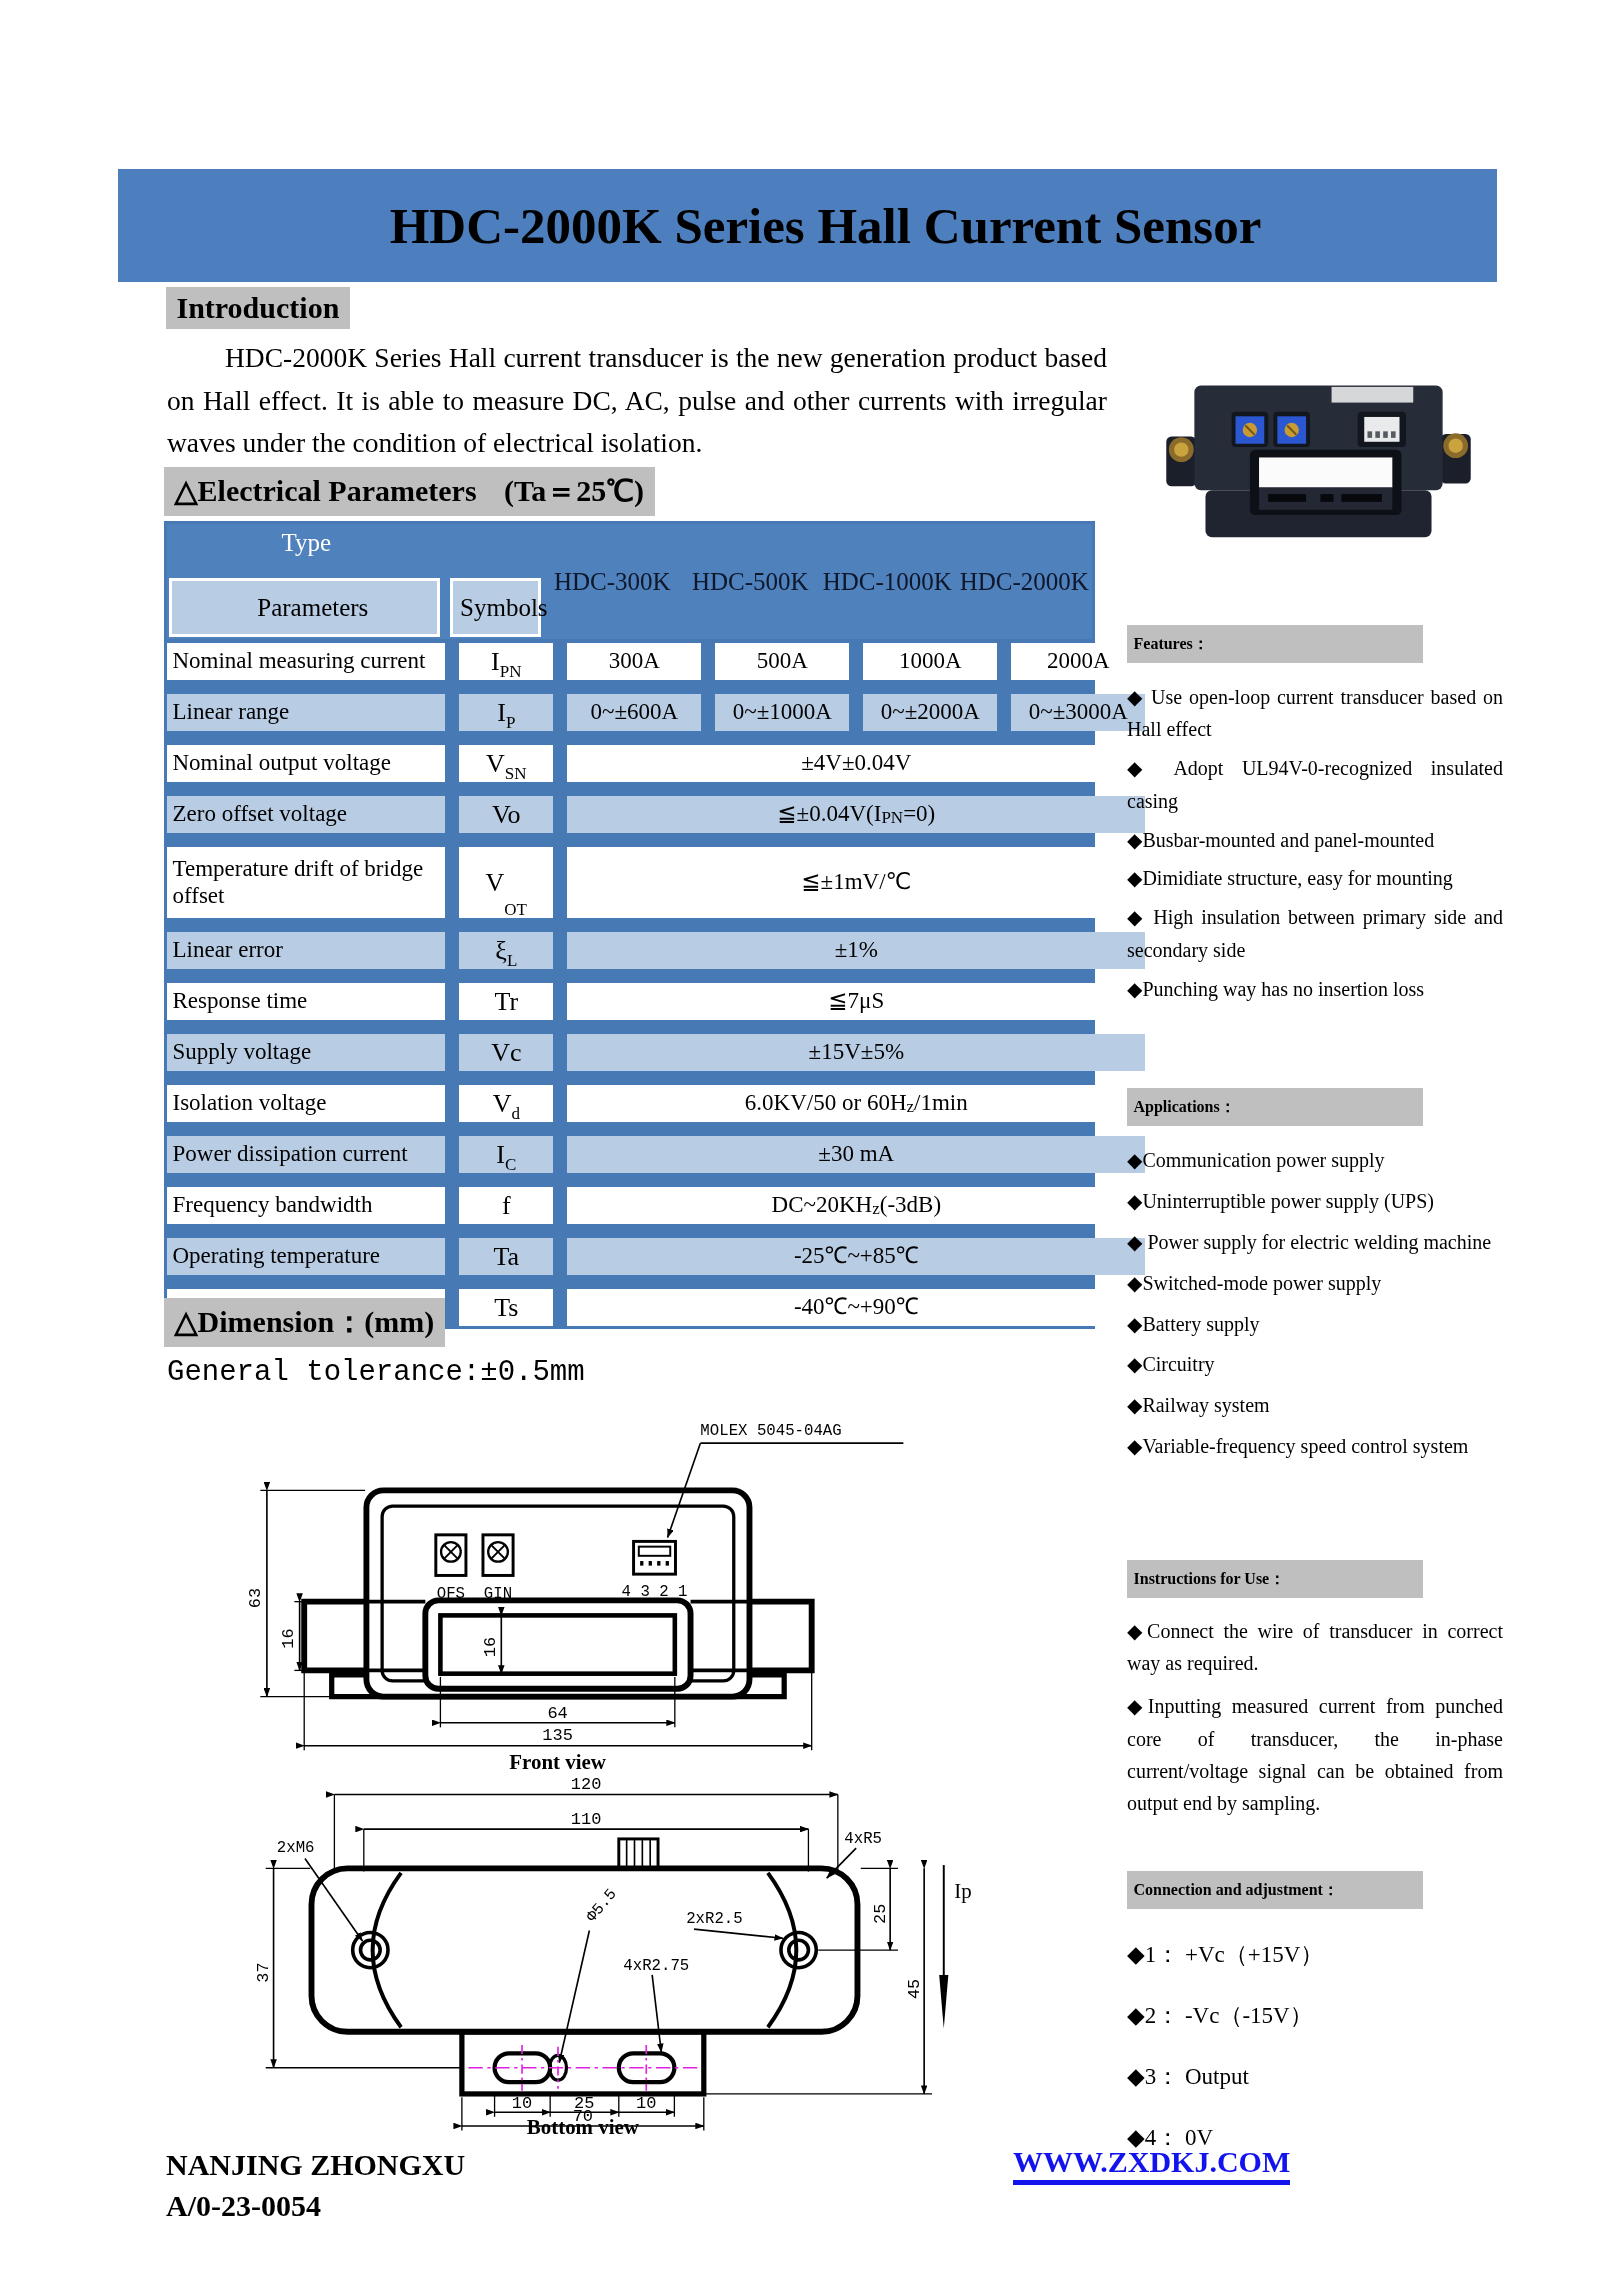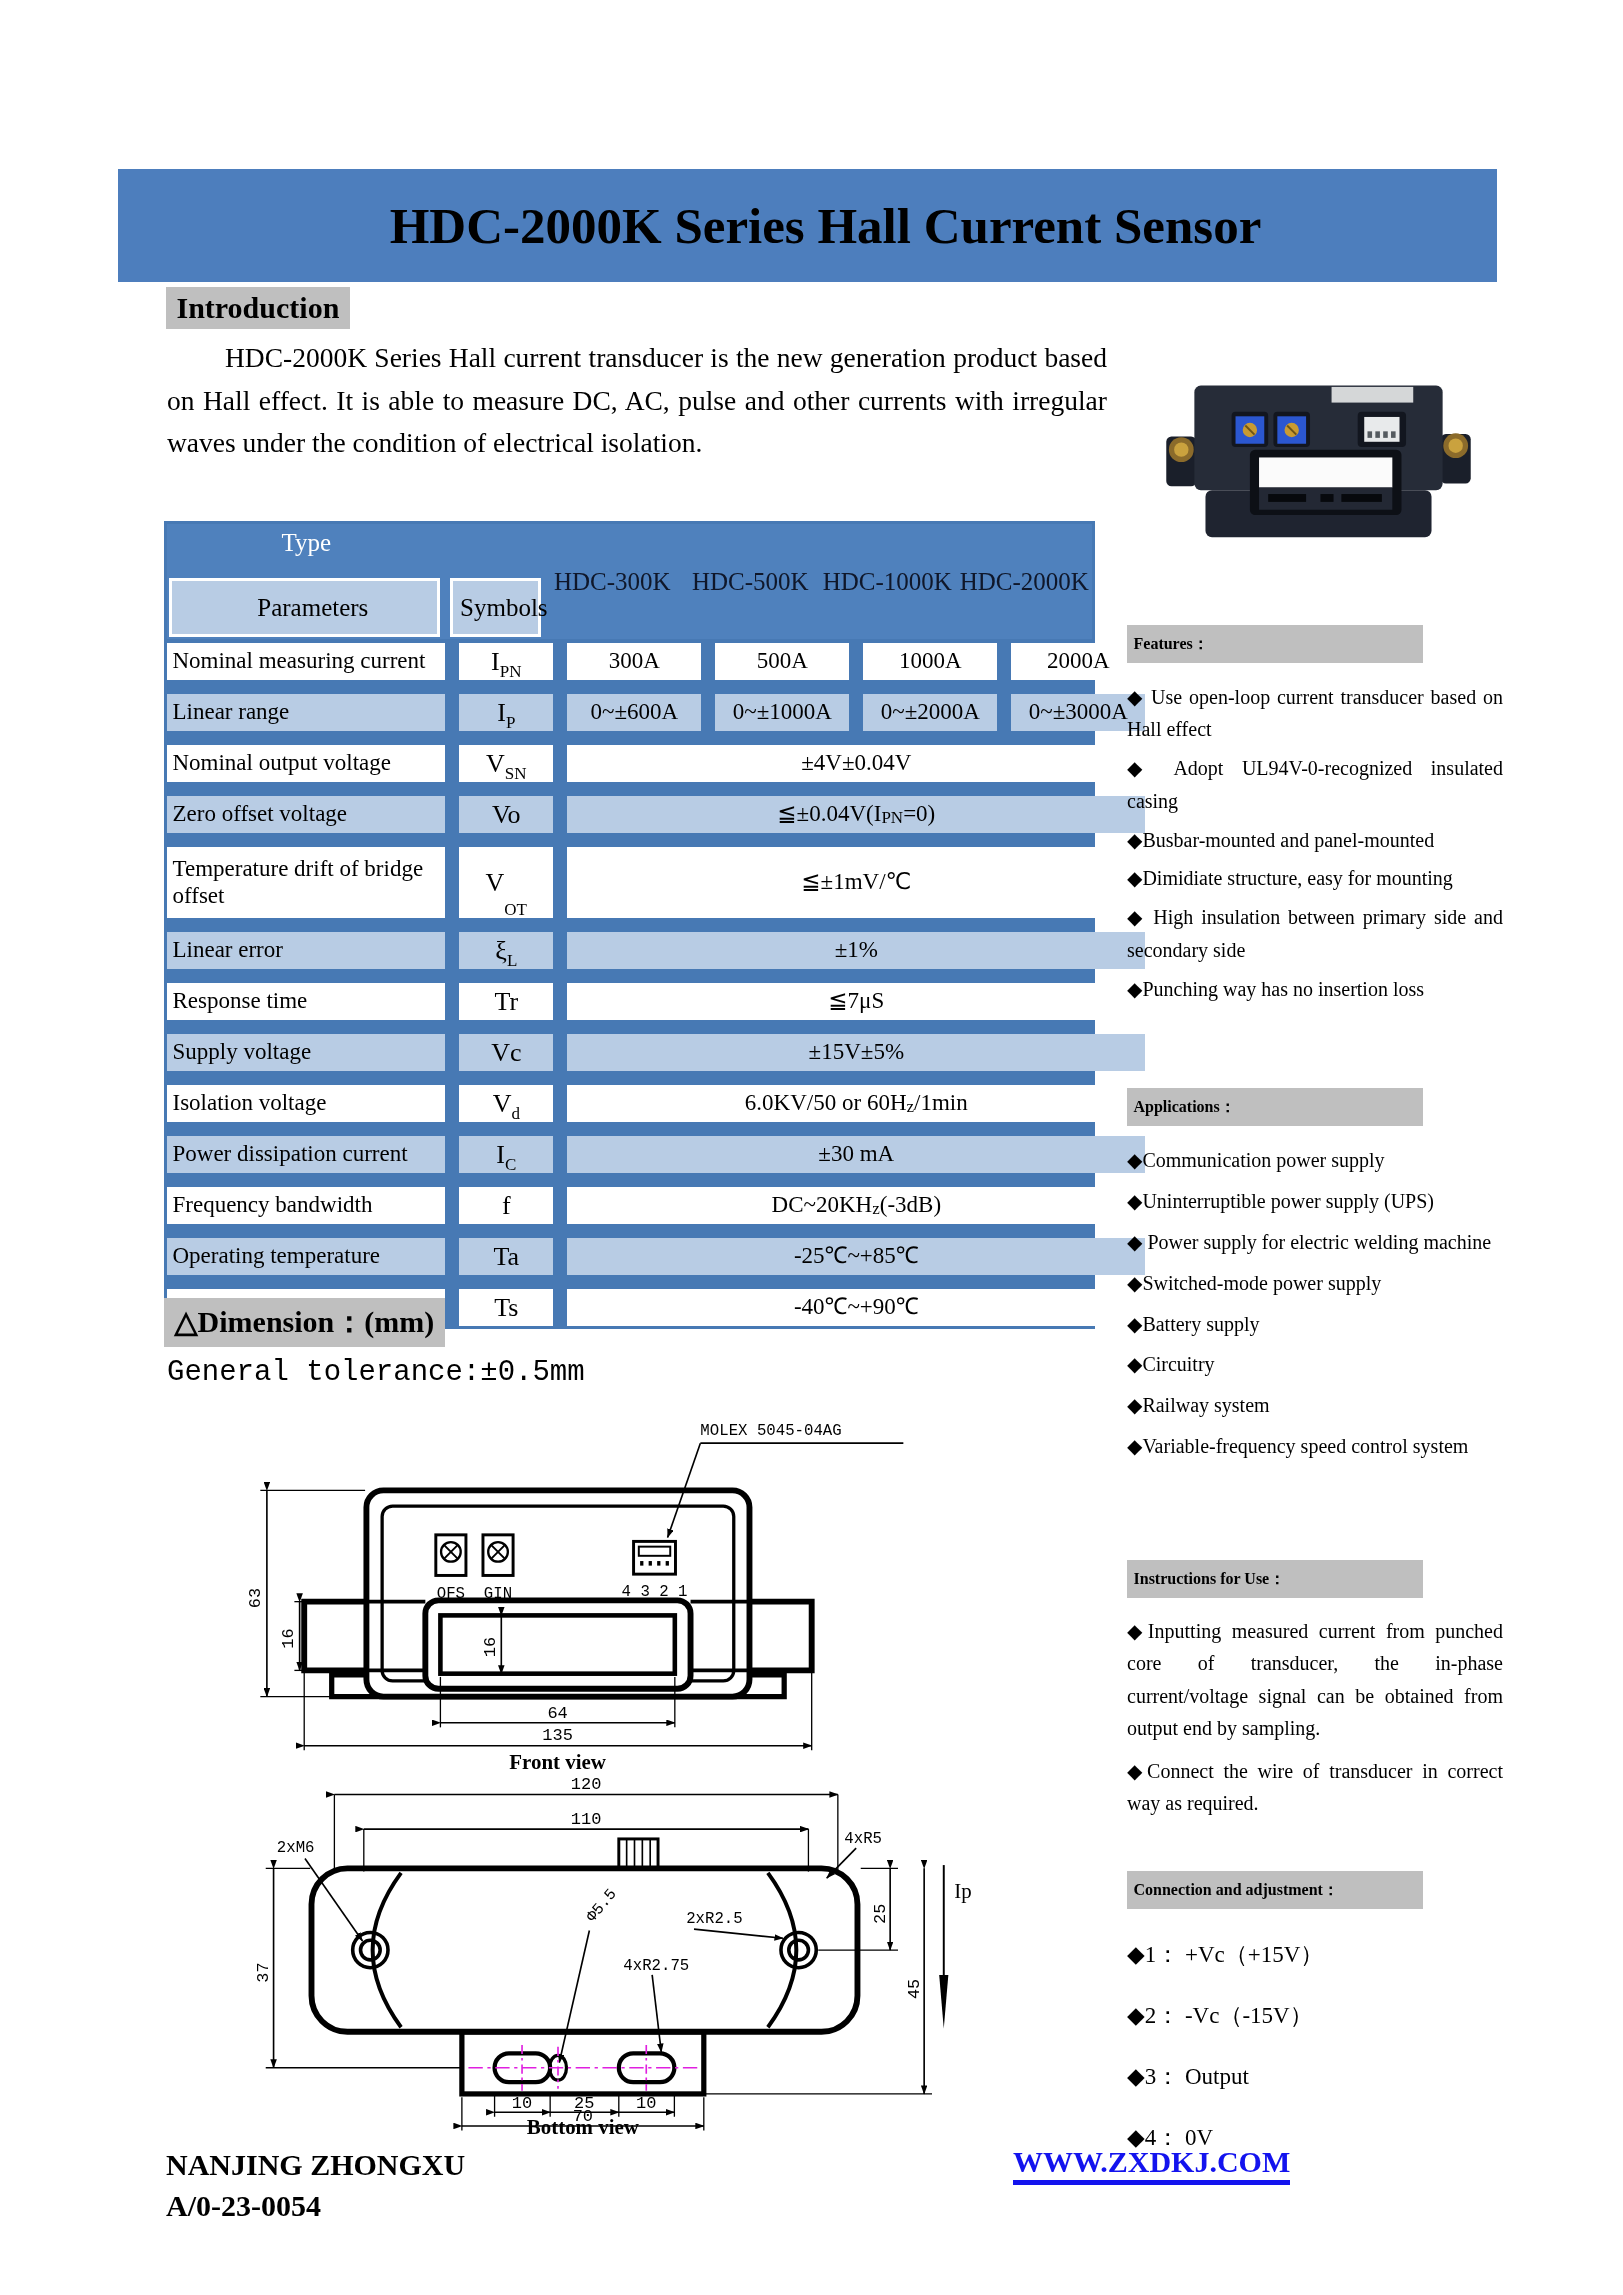--- a/index.html
+++ b/index.html
@@ -55,20 +55,23 @@
 
 <div class="page">
 
   <div class="abs banner">
     <h1>HDC-2000K Series Hall Current Sensor</h1>
   </div>
 
   <div class="abs ghead" style="left:166px;top:287px;">Introduction</div>
   <div class="abs intro-p">HDC-2000K Series Hall current transducer is the new generation product based on Hall effect. It is able to measure DC, AC, pulse and other currents with irregular waves under the condition of electrical isolation.</div>
 
+  <div class="abs ghead" style="left:164px;top:467px;">
+    <span>△Electrical Parameters</span><span class="elec-suffix">(Ta＝25℃)</span>
+  </div>
 
   <div class="abs etable">
     <div class="thead">
       <span class="type">Type</span>
       <span class="hbox pb">Parameters</span>
       <span class="hbox sb">Symbols</span>
       <span class="model m0">HDC-300K</span>
       <span class="model m1">HDC-500K</span>
       <span class="model m2">HDC-1000K</span>
       <span class="model m3">HDC-2000K</span>
@@ -267,22 +270,22 @@
     <div class="it">◆ Power supply for electric welding machine</div>
     <div class="it">◆Switched-mode power supply</div>
     <div class="it">◆Battery supply</div>
     <div class="it">◆Circuitry</div>
     <div class="it">◆Railway system</div>
     <div class="it">◆Variable-frequency speed control system</div>
   </div>
 
   <div class="abs ghead-r" style="left:1127px;top:1560px;">Instructions for Use：</div>
   <div class="abs rlist inslist" style="left:1127px;top:1615px;">
+    <div class="it">◆Connect the wire of transducer in correct way as required.</div>
     <div class="it">◆Inputting measured current from punched core of transducer, the in-phase current/voltage  signal can be obtained from output end by sampling.</div>
-    <div class="it">◆Connect the wire of transducer in correct way as required.</div>
   </div>
 
   <div class="abs ghead-r" style="left:1127px;top:1871px;">Connection and adjustment：</div>
   <div class="abs rlist conlist" style="left:1127px;top:1936px;">
     <div class="it">◆1： +Vc（+15V）</div>
     <div class="it">◆2： -Vc（-15V）</div>
     <div class="it">◆3： Output</div>
     <div class="it">◆4： 0V</div>
   </div>
 

